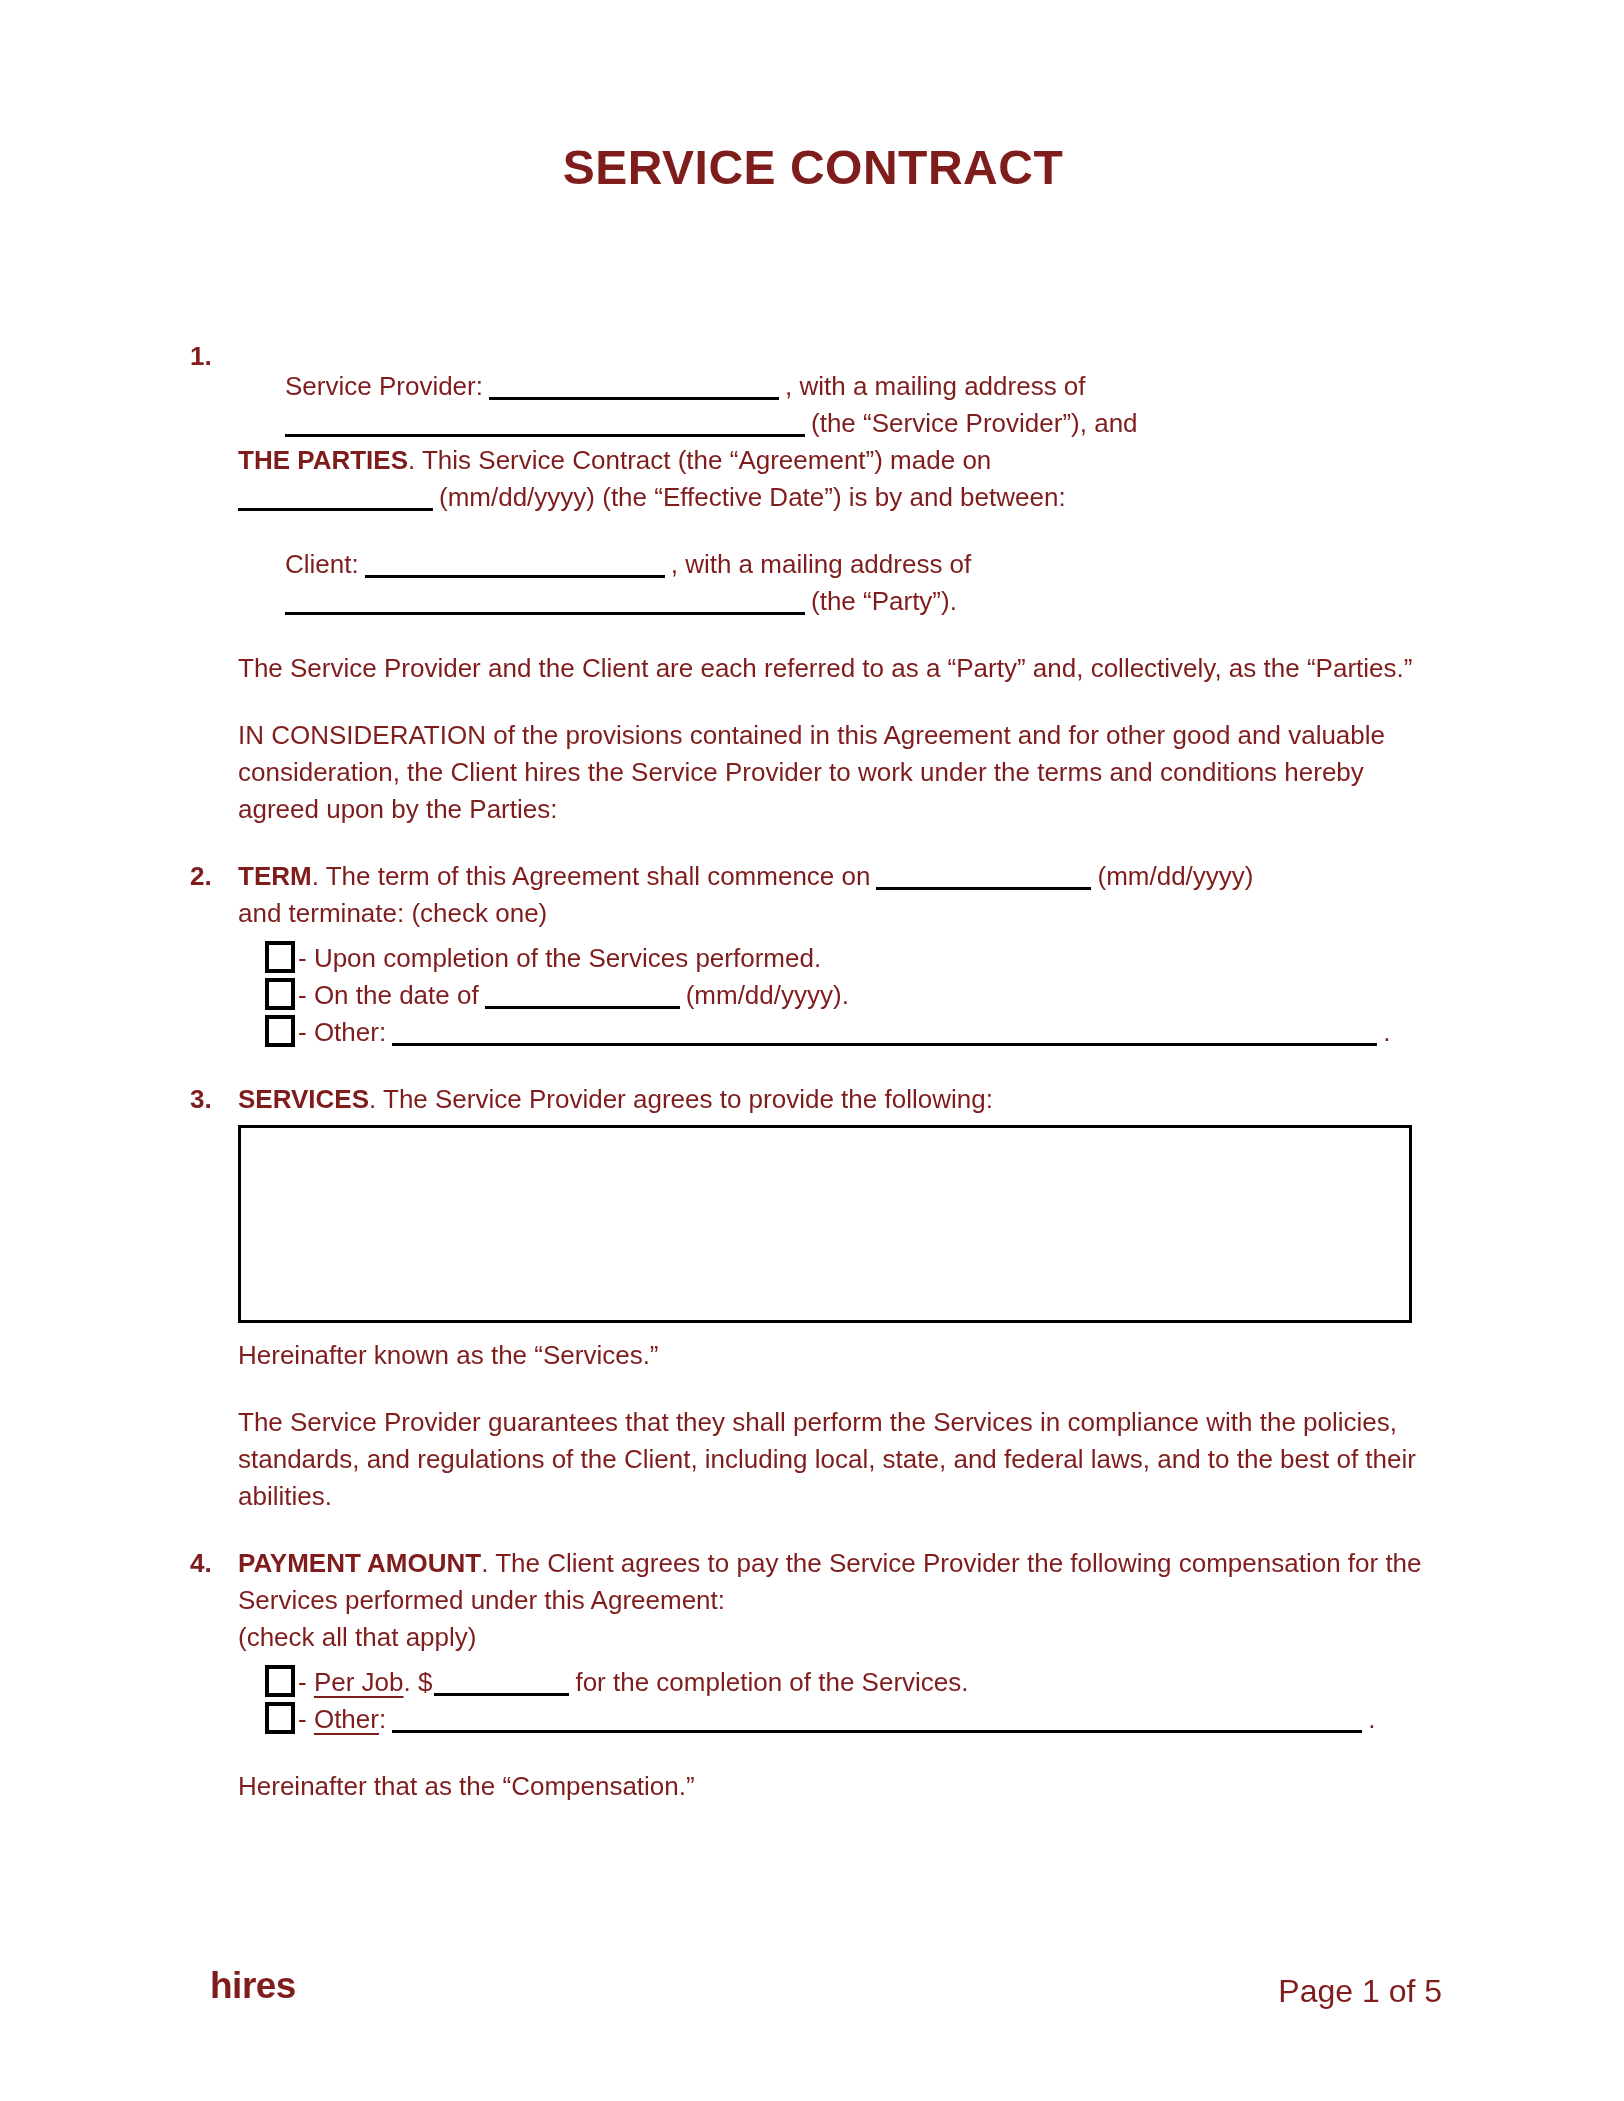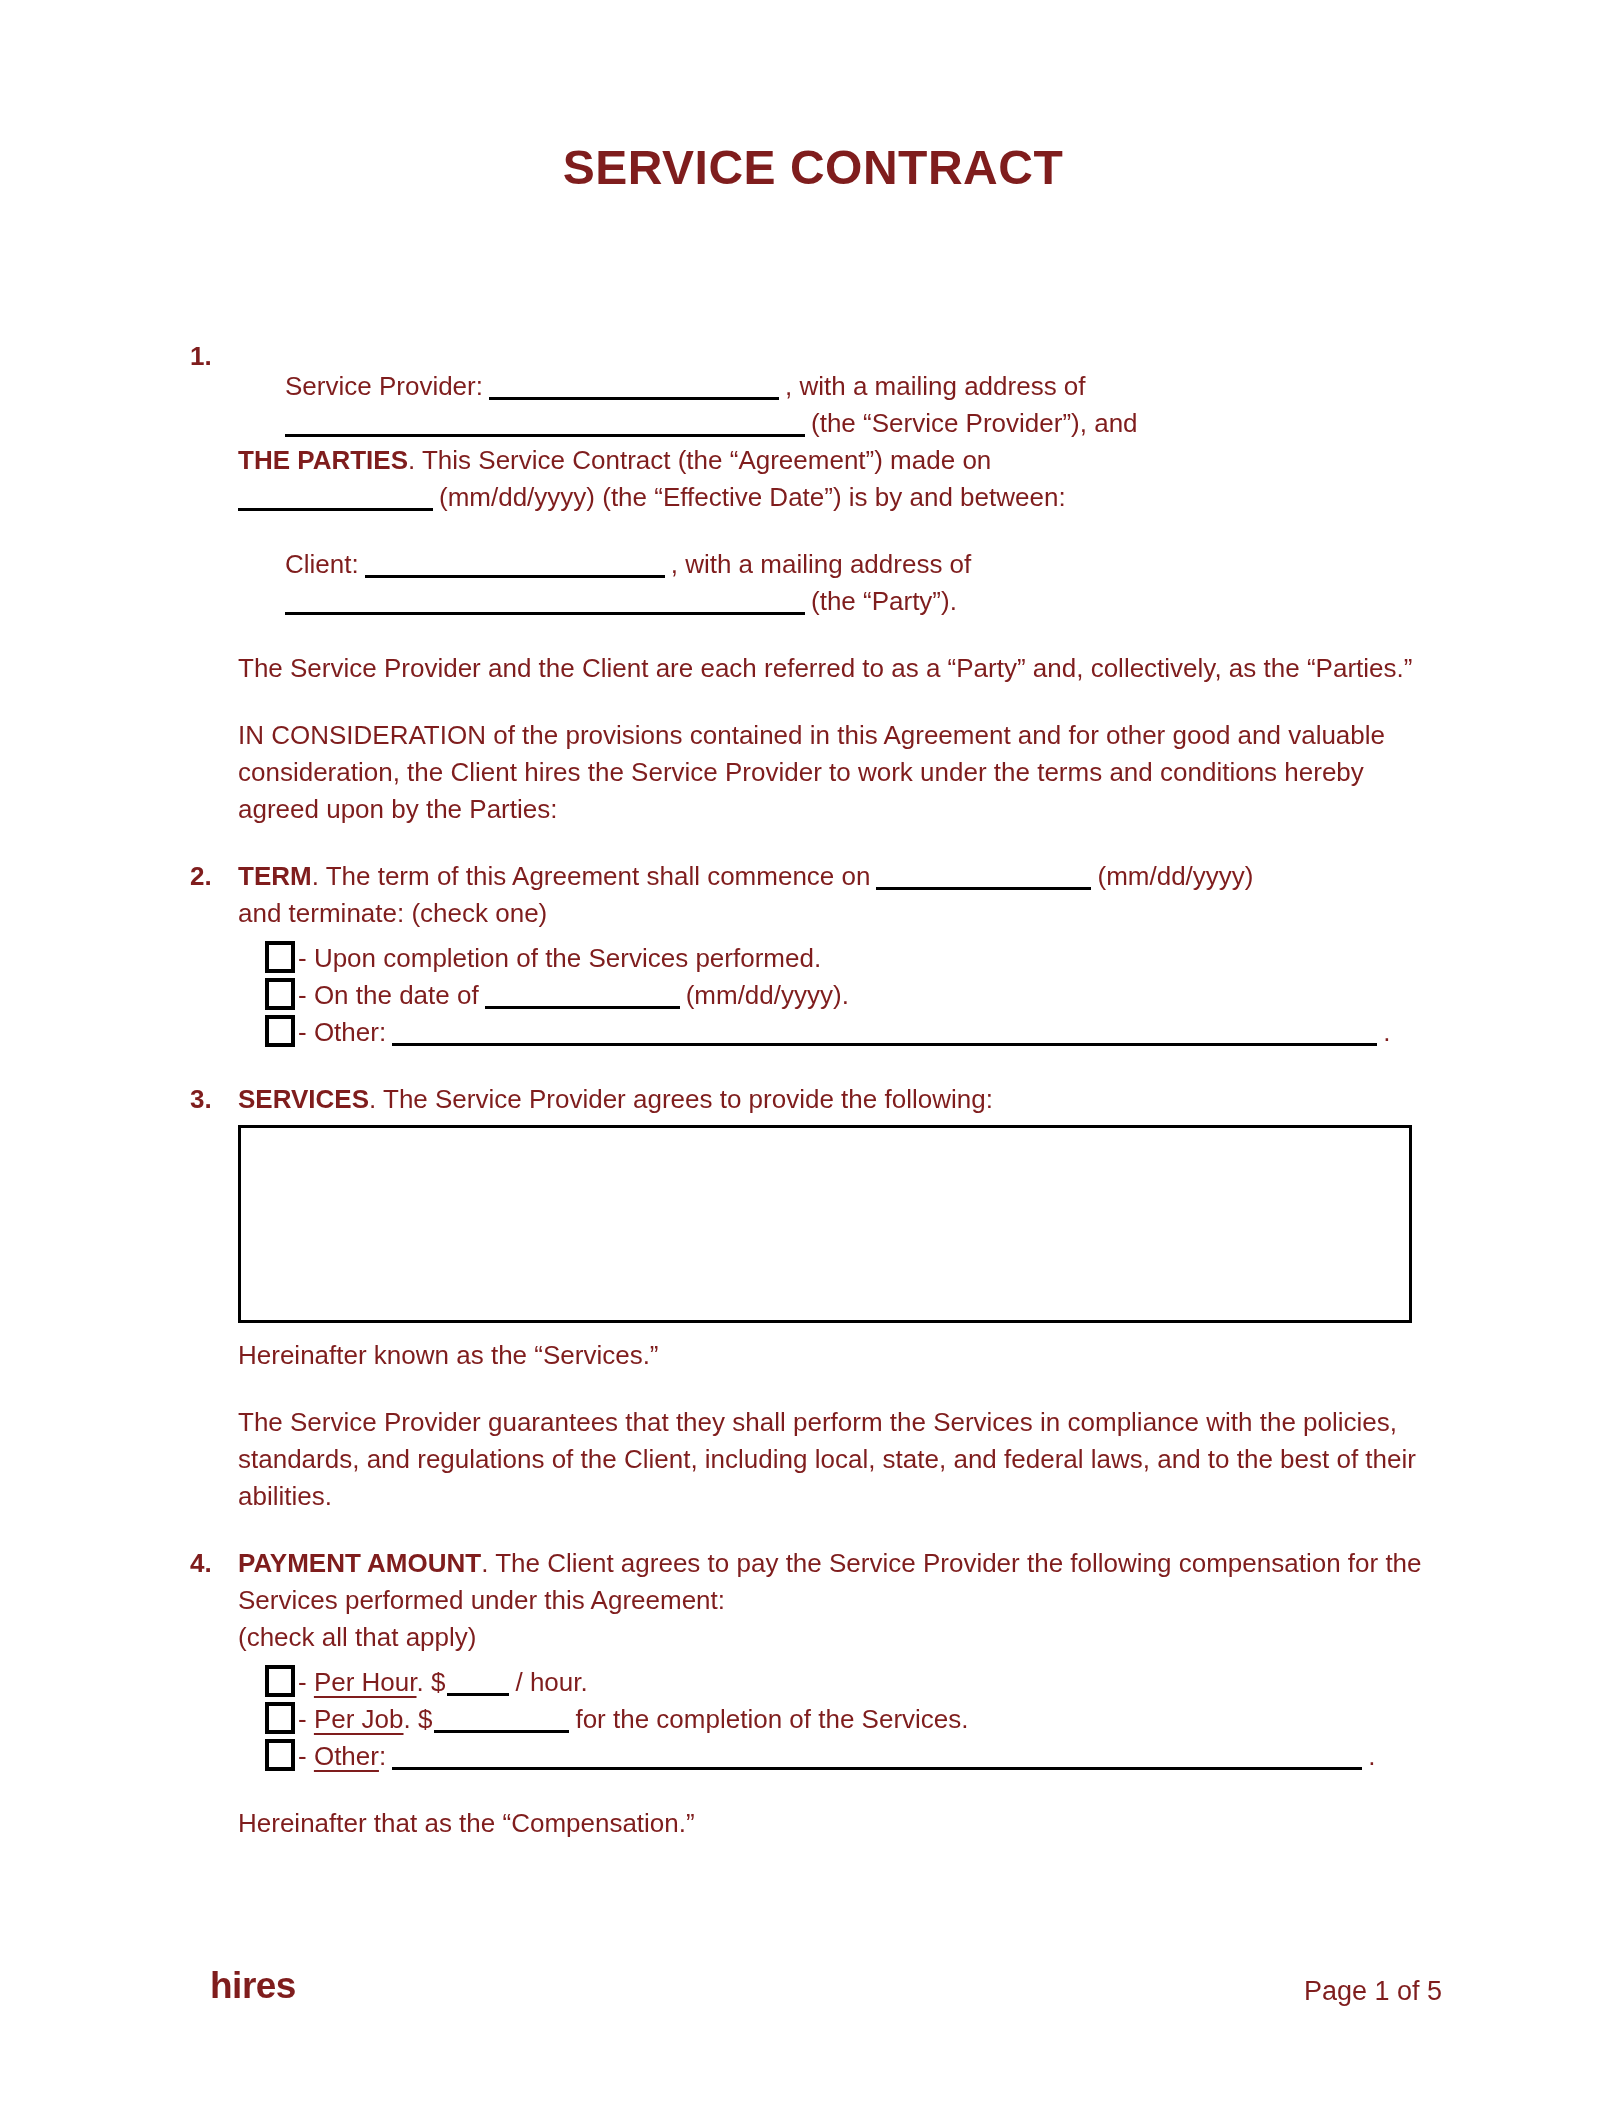--- a/index.html
+++ b/index.html
@@ -59,21 +59,21 @@
     background:#fff;
   }
   .hereinafter{margin-top:14px;}
   .footer-brand{
     position:absolute;left:210px;top:1966px;
     font-size:37px;line-height:40px;font-weight:bold;
     letter-spacing:-0.5px;
   }
   .footer-page{
     position:absolute;right:182px;top:1976px;
-    font-size:27px;line-height:30px;
+    font-size:32px;line-height:30px;
   }
 </style>
 </head>
 <body>
 
 <div class="page">
   <div class="content">
 
     <h1 class="doc-title">SERVICE CONTRACT</h1>
 
@@ -136,23 +136,20 @@
 
     <div class="section mt-para">
       <div class="sec-num">4.</div>
       <div class="sec-body">
         <p class="para">
           <span class="bold">PAYMENT AMOUNT</span><span>. The Client agrees to pay the Service Provider the following compensation for the Services performed under this Agreement:</span><br>
           <span>(check all that apply)</span>
         </p>
         <div class="opts mt-opts">
           <div class="opt-row">
-            <span class="checkbox"></span><span>-</span> <span class="u">Per Hour</span><span>. $</span><span class="blank tight-left" style="width:62px"></span><span>/ hour.</span>
-          </div>
-          <div class="opt-row">
             <span class="checkbox"></span><span>-</span> <span class="u">Per Job</span><span>. $</span><span class="blank tight-left" style="width:135px"></span><span>for the completion of the Services.</span>
           </div>
           <div class="opt-row">
             <span class="checkbox"></span><span>-</span> <span class="u">Other</span><span>:</span><span class="blank" style="width:970px"></span><span>.</span>
           </div>
         </div>
         <p class="para mt-para">Hereinafter that as the “Compensation.”</p>
       </div>
     </div>
 

